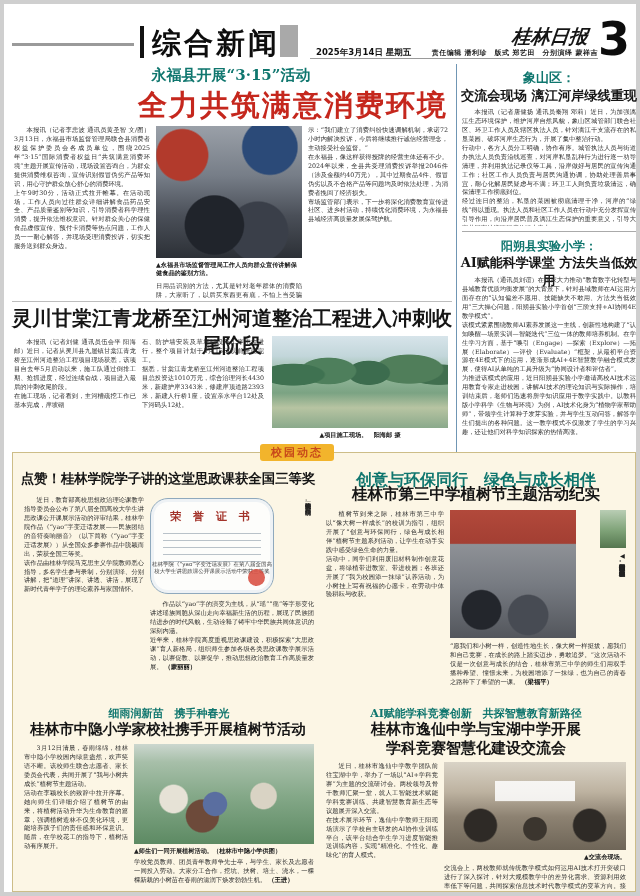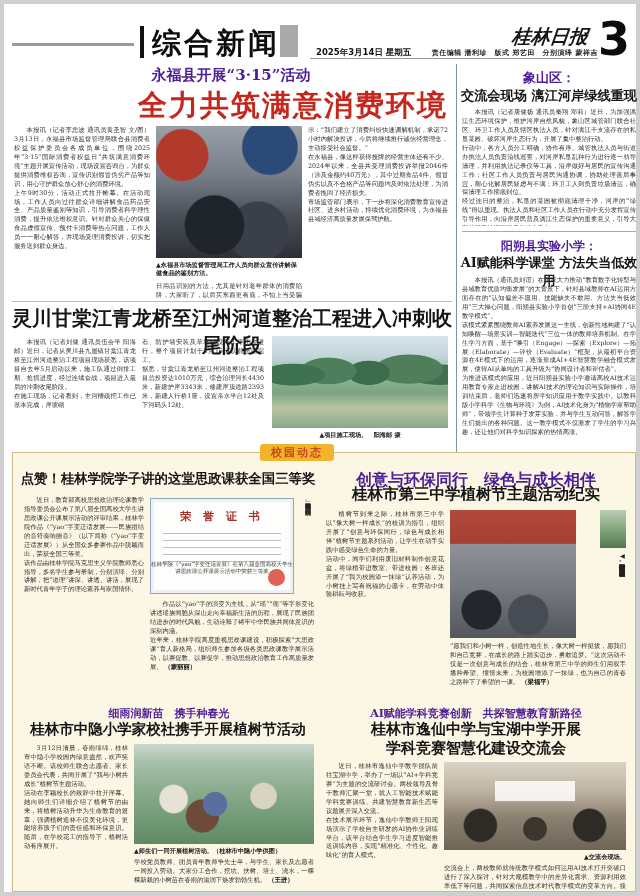--- a/index.html
+++ b/index.html
@@ -7,21 +7,21 @@
               font-family:"DejaVu Sans","Liberation Sans",sans-serif; }
   .page { position:absolute; left:4px; top:4px; width:632px; height:888px; background:#ffffff; }
   .abs { position:absolute; }
   .serif { font-family:"DejaVu Serif","Liberation Serif",serif; }
   .body-txt { font-size:6.3px; line-height:1.42; color:#2e2e2e; text-align:justify;
               white-space:pre-line; overflow:hidden; font-family:"DejaVu Serif","Liberation Serif",serif; }
   .body-txt b { font-weight:bold; color:#111; }
   .indent { text-indent:2em; }
   .caption { font-size:6.2px; line-height:1.35; color:#222; font-weight:bold; overflow:hidden;
              font-family:"DejaVu Sans","Liberation Sans",sans-serif; }
-  .kicker { font-weight:bold; color:#4c1d95; text-align:center; }
+  .kicker { font-weight:bold; color:#0f766e; text-align:center; }
   .headline { font-weight:bold; color:#151515; text-align:center; letter-spacing:1px; }
   .hairline { background:#9a9a9a; }
   .photo { overflow:hidden; }
   
   .section-title { font-size:29px; font-weight:900; letter-spacing:3px; color:#0d0d0d; }
   .masthead { font-size:19px; font-weight:bold; font-style:italic; color:#151515;
               font-family:"DejaVu Serif","Liberation Serif",serif; transform:skewX(-6deg); }
   .pageno { font-size:46px; font-weight:900; color:#0c0c0c; line-height:1; }
   .staff { font-size:7px; font-weight:bold; color:#222; letter-spacing:0.5px; }
   .date { font-size:8.5px; font-weight:bold; color:#111; }
@@ -127,21 +127,21 @@
 据悉，甘棠江青龙桥至江州河道整治工程项目总投资达1010万元，综合治理河长4430米，新建护岸3343米，修建岸顶道路2393米，新建人行桥1座，设置亲水平台12处及下河码头12处。</div>
   <div class="abs photo ph-river" style="left:268px;top:332px;width:176px;height:92px;"></div>
   <div class="abs caption" style="left:268px;top:427px;width:176px;text-align:center;">▲项目施工现场。　阳海邮 摄</div>
 
   <div class="abs campus-box" style="left:8px;top:448px;width:624px;height:440px;"></div>
   <div class="abs badge" style="left:256px;top:440px;width:74px;height:17px;">校园动态</div>
 
   <div class="abs headline serif" style="left:16px;top:466px;width:296px;font-size:13.4px;letter-spacing:0;">点赞！桂林学院学子讲的这堂思政课获全国三等奖</div>
   <div class="abs body-txt indent" style="left:20px;top:492px;width:120px;height:198px;">近日，教育部高校思想政治理论课教学指导委员会公布了第八届全国高校大学生讲思政课公开课展示活动的评审结果，桂林学院作品《“yao”字变迁话发展——民族团结的音符奏响丽音》（以下简称《“yao”字变迁话发展》）从全国众多参赛作品中脱颖而出，荣获全国三等奖。
 该作品由桂林学院马克思主义学院教师悉心指导，多名学生参与录制，分别演绎、分别讲解，把“道理”讲深、讲透、讲活，展现了新时代青年学子的理论素养与家国情怀。</div>
-  <div class="abs ph-cert" style="left:146px;top:494px;width:144px;height:96px;">
+  <div class="abs ph-cert" style="left:146px;top:494px;width:124px;height:96px;border-radius:18px;">
     <div class="cert-title">荣 誉 证 书</div>
     <div class="cert-lines"></div>
     <div class="cert-sub">桂林学院《“yao”字变迁话发展》在第八届全国高校大学生讲思政课公开课展示活动中荣获三等奖</div>
     <div class="seal"></div>
   </div>
   <div class="abs caption vert" style="left:284px;top:494px;width:24px;height:96px;font-weight:normal;">一份个人获奖的荣誉证书。（桂林学院供图）</div>
   <div class="abs body-txt indent" style="left:146px;top:596px;width:164px;height:94px;"><span>作品以“yao”字的演变为主线，从“瑶”“徭”等字形变化讲述瑶族同胞从深山走向幸福新生活的历程，展现了民族团结进步的时代风貌，生动诠释了铸牢中华民族共同体意识的深刻内涵。
 近年来，桂林学院高度重视思政课建设，积极探索“大思政课”育人新格局，组织师生参加各级各类思政课教学展示活动，以赛促教、以赛促学，推动思想政治教育工作高质量发展。</span> <b>（蒙丽丽）</b></div>
 
   <div class="abs kicker serif" style="left:322px;top:466px;width:300px;font-size:16px;">创意与环保同行　绿色与成长相伴</div>

